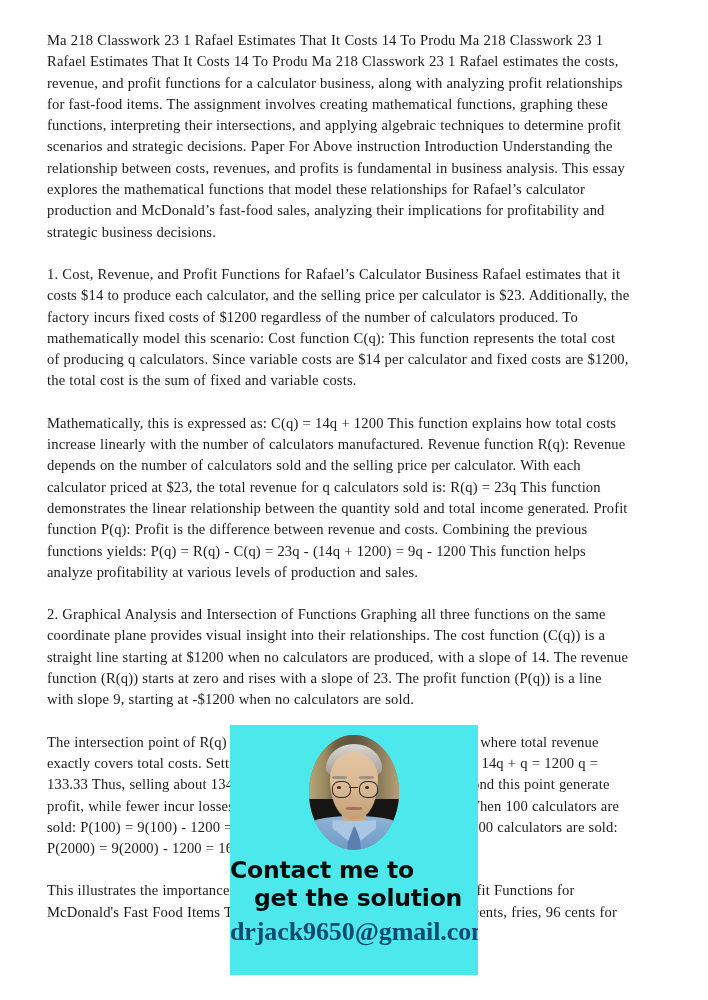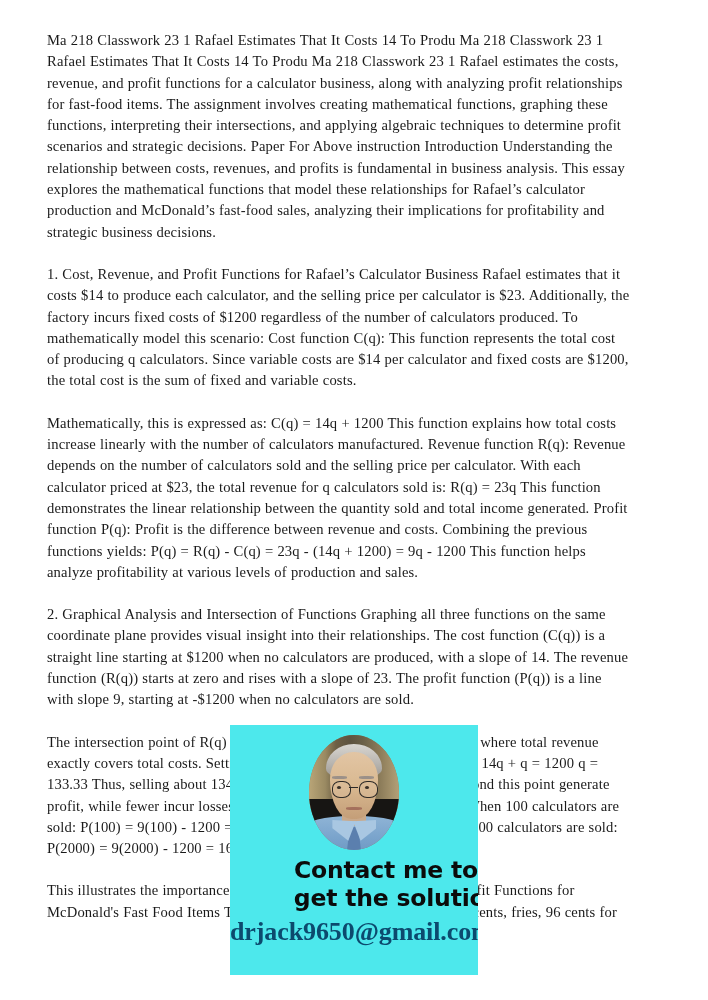--- a/index.html
+++ b/index.html
@@ -131,21 +131,21 @@
   #promo-photo .ph-brow.l { left: 26%; }
   #promo-photo .ph-brow.r { left: 56%; }
   #promo-photo .ph-mouth {
     position: absolute; left: 41%; top: 63%; width: 18%; height: 2.4%;
     background: #a4705c; border-radius: 40%;
   }
 
   .promo-line {
     position: absolute;
     width: 100%;
-    text-align: right;
+    text-align: left;
     color: #0b0b0b;
     font-family: "DejaVu Sans", "Liberation Sans", sans-serif;
     font-weight: bold;
     font-size: 23.5px;
     line-height: 26px;
     letter-spacing: -0.2px;
   }
   #promo-line1 { top: 132px; }
   #promo-line2 { top: 160px; padding-left: 24px; }
   #promo-email {

